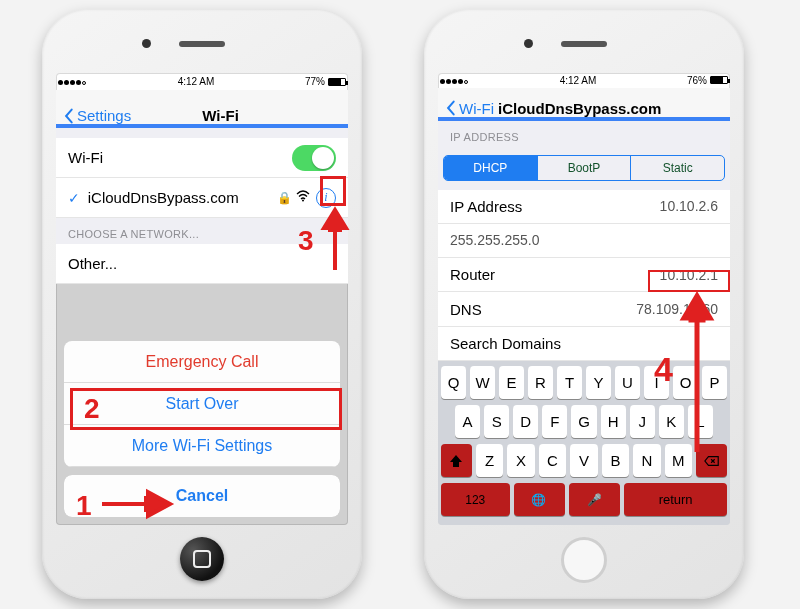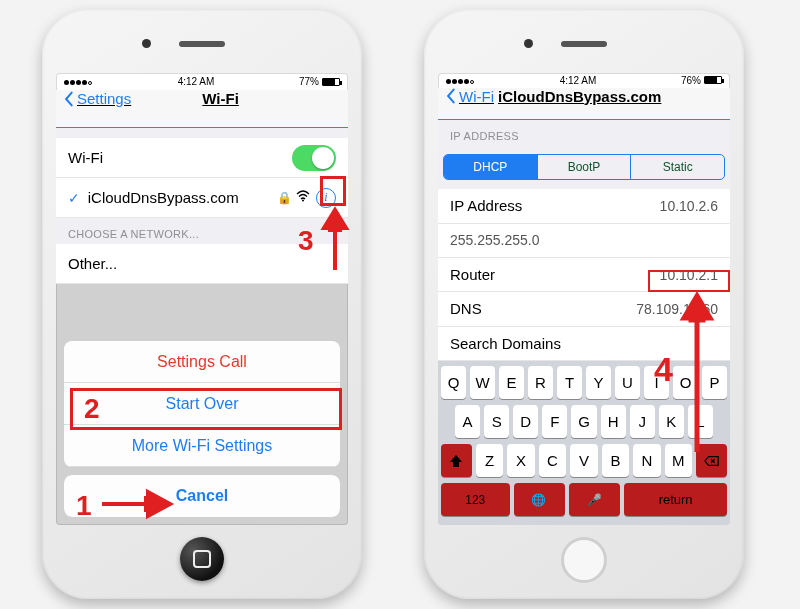--- a/index.html
+++ b/index.html
@@ -28,28 +28,28 @@
   .home-mask::after { content:""; width:14px; height:14px; border:2px solid #eee; border-radius:4px; }
   .screen {
     width: 100%; height: 100%;
     border-radius: 4px;
     background: #fff;
     overflow: hidden;
     display:flex; flex-direction:column;
     box-shadow: inset 0 0 0 1px rgba(0,0,0,0.15);
     position:relative;
   }
-  .statusbar { height: 17px; font-size: 10px; display:flex; align-items:center; justify-content:space-between; padding:0 8px; color:#000; }
+  .statusbar { height: 17px; font-size: 10px; display:flex; align-items:center; justify-content:space-between; padding:0 2px; color:#000; }
   .statusbar .dots span { display:inline-block; width:5px; height:5px; border-radius:50%; background:#000; margin-right:1px; }
   .statusbar .dots span.empty { background:transparent; border:1px solid #000; width:4px; height:4px; }
   .statusbar .right { display:flex; align-items:center; gap:3px;justify-content:space-between; }
   .batt { display:inline-block; width:18px; height:8px; border:1px solid #000; border-radius:1px; position:relative; }
   .batt::after { content:""; position:absolute; right:-3px; top:2px; width:2px; height:4px; background:#000; }
   .batt i { display:block; height:100%; background:#000; width:76%; }
-  .navbar { height:38px; display:flex; align-items:flex-start; padding:0 6px; border-bottom:1px solid #3b82f6; background:#f7f7f7;text-decoration:underline; }
+  .navbar { height:38px; display:flex; align-items:flex-end; padding:0 6px; border-bottom:4px solid #3b82f6; background:#f7f7f7; }
   .back { color:#1f7df1; display:flex; align-items:center; font-size:15px; gap:2px; }
   .back svg { width:13px; height:16px; }
   .title { font-weight:600; font-size:15px; flex:1; text-align:center; margin-left:-32px; }
   .section-label { font-size:11px; color:#8e8e93; padding:10px 12px 4px; background:#efeff4; letter-spacing:.3px; }
   .row { display:flex; align-items:center; background:#fff; border-bottom:1px solid #e5e5e5; font-size:15px; padding:0 12px; height:40px; }
   .row .label { flex:1; }
   .row .value { color:#555; font-size:14px; }
   .toggle { width:44px; height:26px; background:#4cd964; border-radius:13px; position:relative; }
   .toggle::after { content:""; position:absolute; right:2px; top:2px; width:22px; height:22px; background:#fff; border-radius:50%; box-shadow:0 1px 2px rgba(0,0,0,0.3); }
   .check { color:#1f7df1; margin-right:8px; font-size:14px; }
@@ -123,21 +123,21 @@
       </span>
       <span class="info-btn">i</span>
     </div>
     <div class="section-label">CHOOSE A NETWORK...</div>
     <div class="row">
       <span class="label">Other...</span>
     </div>
     <div class="sheet-wrap">
       <div class="sheet">
         <div class="opt red">
-            <span>Settings Call</span>
+            <span>Emergency Call</span>
           </div>
         <div class="opt">
             <span>Start Over</span>
           </div>
         <div class="opt">
             <span>More Wi-Fi Settings</span>
           </div>
       </div>
       <div class="sheet cancel">
         <div class="opt">

